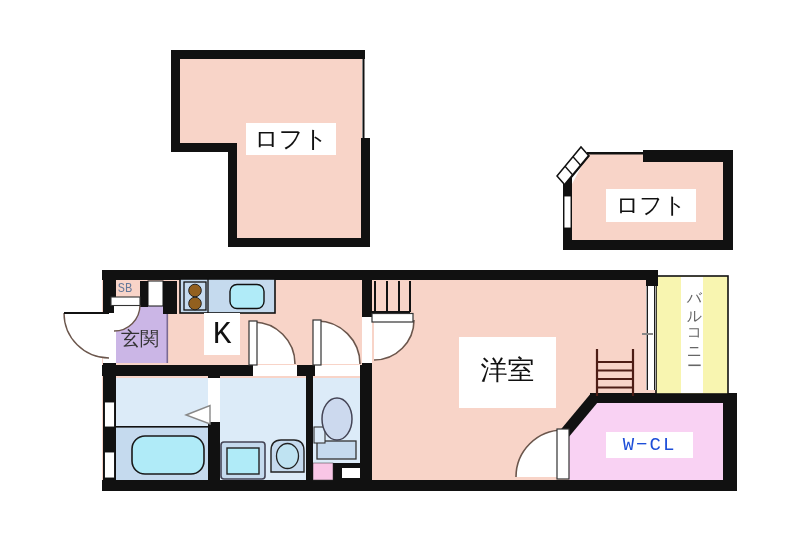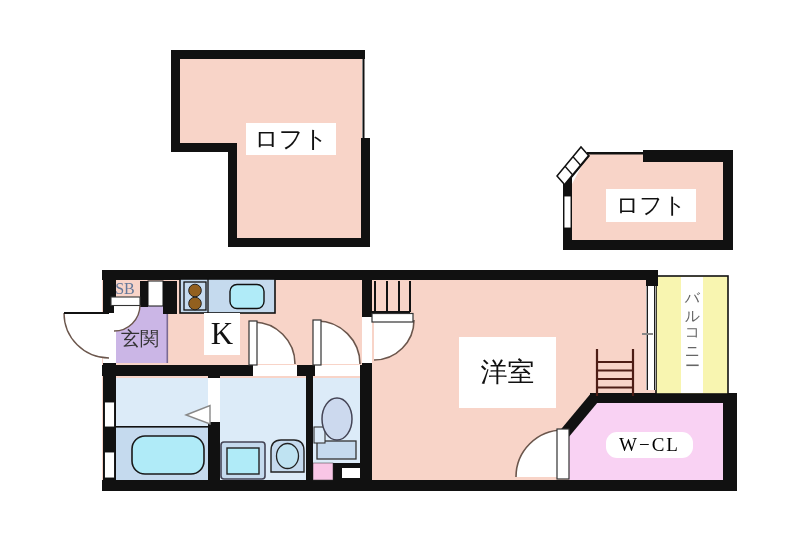--- a/index.html
+++ b/index.html
@@ -1,32 +1,32 @@
 <!DOCTYPE html>
 <html><head>
 <meta charset="utf-8">
 <style>
   html,body{margin:0;padding:0;background:#fff;}
   #stage{position:relative;width:800px;height:547px;background:#ffffff;overflow:hidden;
-         font-family:Liberation Serif, serif;}
+         font-family:Liberation Mono, monospace;}
   #plan-svg{position:absolute;left:0;top:0;}
   .lbl{position:absolute;display:flex;align-items:center;justify-content:center;
        color:#111;white-space:nowrap;}
   .lbl.box{background:#ffffff;}
   #loft1-label{left:246px;top:123px;width:90px;height:32px;font-size:24px;}
   #loft2-label{left:606px;top:189px;width:90px;height:33px;font-size:23px;}
   #k-label{left:204px;top:313px;width:36px;height:42px;font-size:31px;}
   #genkan-label{left:112px;top:327px;width:56px;height:24px;font-size:19px;color:#333;}
   #yoshitsu-label{left:459px;top:337px;width:97px;height:71px;flex-direction:column;
                   font-size:27px;line-height:33px;}
-  #wcl-label{left:606px;top:432px;width:87px;height:26px;font-size:19px;color:#000000;
-             letter-spacing:2px;border-radius:11px;}
+  #wcl-label{left:606px;top:432px;width:87px;height:26px;font-size:19px;color:#1d4ed8;
+             letter-spacing:2px;}
   #balcony-label{left:680px;top:281px;width:24px;height:112px;font-size:15px;color:#666;
                  writing-mode:vertical-rl;letter-spacing:2px;justify-content:flex-start;}
-  #sb-label{left:110px;top:280px;width:30px;height:18px;font-size:16px;color:#64789a;}
+  #sb-label{left:110px;top:280px;width:30px;height:18px;font-size:12px;color:#64789a;}
 </style>
 </head>
 <body>
 
 <div id="stage">
 
 <svg id="plan-svg" width="800" height="547" viewBox="0 0 800 547">
 
   <g>
     <path d="M180,59 L362,59 L362,238 L237,238 L237,143 L180,143 Z" fill="#f8d4c8"></path>

